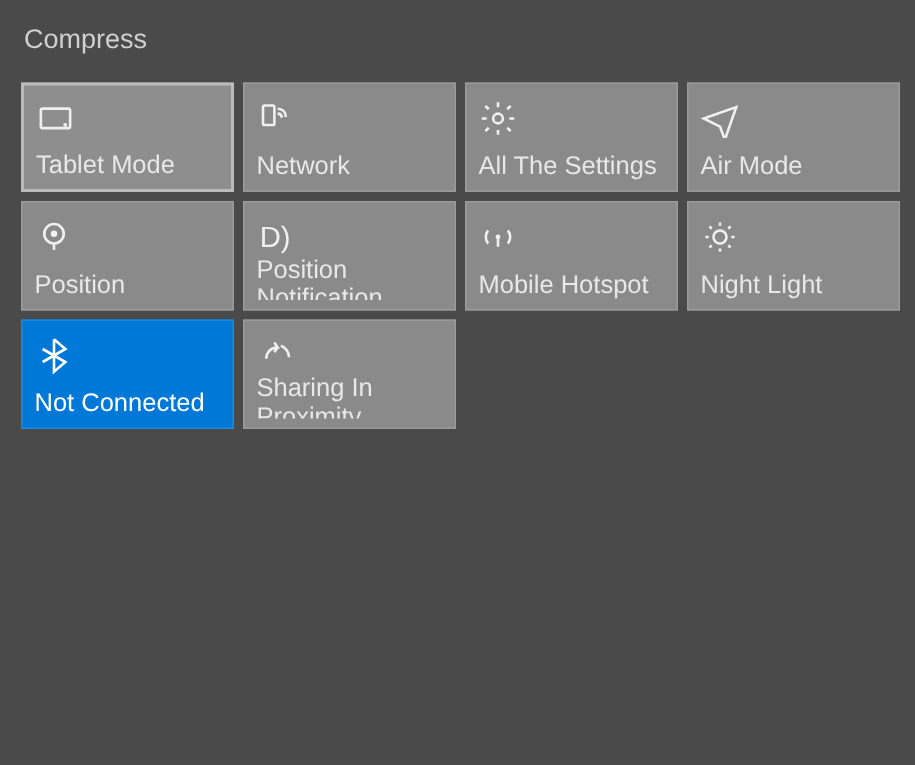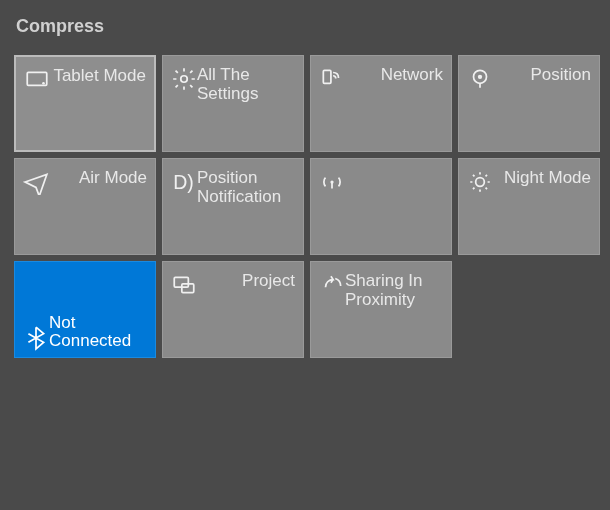--- a/index.html
+++ b/index.html
@@ -16,47 +16,46 @@
       overflow: hidden;
     }
     .panel {
       padding: 16px 10px 10px 10px;
     }
     .header {
       font-size: 18px;
       color: #d0d0d0;
       margin-bottom: 18px;
       padding-left: 6px;
-      font-weight: 700;
+      font-weight: 400;
     }
     .grid {
       display: grid;
       grid-template-columns: repeat(4, 142px);
       gap: 6px;
       padding-left: 4px;
     }
     .tile {
-      height: 97px;
+      height: 73px;
       background: #8a8a8a;
       border: 1px solid #9a9a9a;
       position: relative;
       display: flex;
-      flex-direction: row;
+      flex-direction: column;
       justify-content: space-between;
       padding: 10px 8px 6px 8px;
       cursor: pointer;
     }
     .tile.selected {
       border: 2px solid #bbbbbb;
       background: #8e8e8e;
     }
     .tile.active {
       background: #0078d7;
       border: 1px solid #1a8ae0;
-      align-items: flex-end;
     }
     .tile .icon {
       width: 26px;
       height: 26px;
       display: flex;
       align-items: center;
       justify-content: flex-start;
       color: #f0f0f0;
     }
     .tile.active .icon {
@@ -91,106 +90,98 @@
             <rect x="3" y="5" width="18" height="12" rx="1"></rect>
             <circle cx="18" cy="15" r="1.2" fill="currentColor" stroke="none"></circle>
           </svg>
       </span>
       <span class="label">Tablet Mode</span>
     </div>
 
     <div class="tile">
       <span class="icon">
         <svg viewBox="0 0 24 24" width="26" height="26">
-            <circle cx="12" cy="12" r="3"></circle>
-            <path d="M12 2v3M12 19v3M4.2 4.2l2.1 2.1M17.7 17.7l2.1 2.1M2 12h3M19 12h3M4.2 19.8l2.1-2.1M17.7 6.3l2.1-2.1"></path>
-          </svg>
-      </span>
-      <span class="label">All The Settings</span>
-    </div>
-
-    <div class="tile">
-      <span class="icon">
-        <svg viewBox="0 0 24 24" width="26" height="26">
             <rect x="4" y="4" width="7" height="12" rx="1"></rect>
             <path d="M13 6c3 0 5 2 5 5"></path>
             <path d="M13 9c1.5 0 2.5 1 2.5 2.5"></path>
           </svg>
       </span>
       <span class="label">Network</span>
     </div>
 
     <div class="tile">
       <span class="icon">
         <svg viewBox="0 0 24 24" width="26" height="26">
-            <circle cx="12" cy="10" r="6"></circle>
-            <circle cx="12" cy="10" r="2" fill="currentColor" stroke="none"></circle>
-            <path d="M12 16v4"></path>
+            <circle cx="12" cy="12" r="3"></circle>
+            <path d="M12 2v3M12 19v3M4.2 4.2l2.1 2.1M17.7 17.7l2.1 2.1M2 12h3M19 12h3M4.2 19.8l2.1-2.1M17.7 6.3l2.1-2.1"></path>
           </svg>
       </span>
-      <span class="label">Position</span>
+      <span class="label">All The Settings</span>
     </div>
 
     <div class="tile">
       <span class="icon">
         <svg viewBox="0 0 24 24" width="26" height="26">
             <path d="M2 12l20-7-7 20-3-8-10-5z"></path>
           </svg>
       </span>
       <span class="label">Air Mode</span>
+    </div>
+
+    <div class="tile">
+      <span class="icon">
+        <svg viewBox="0 0 24 24" width="26" height="26">
+            <circle cx="12" cy="10" r="6"></circle>
+            <circle cx="12" cy="10" r="2" fill="currentColor" stroke="none"></circle>
+            <path d="M12 16v4"></path>
+          </svg>
+      </span>
+      <span class="label">Position</span>
     </div>
 
     <div class="tile">
       <span class="icon">
         <svg viewBox="0 0 24 24" width="26" height="26">
             <text x="2" y="18" font-size="18" fill="currentColor" stroke="none" font-family="Arial">D)</text>
           </svg>
       </span>
       <span class="label">Position Notification</span>
     </div>
 
     <div class="tile">
       <span class="icon">
         <svg viewBox="0 0 24 24" width="26" height="26">
             <path d="M6 8c-2 2-2 6 0 8M18 8c2 2 2 6 0 8"></path>
             <circle cx="12" cy="12" r="1.5" fill="currentColor" stroke="none"></circle>
             <path d="M12 13v5"></path>
           </svg>
       </span>
+      <span class="label">Mobile Hotspot</span>
     </div>
 
     <div class="tile">
       <span class="icon">
         <svg viewBox="0 0 24 24" width="26" height="26">
             <circle cx="12" cy="12" r="4"></circle>
             <path d="M12 3v2M12 19v2M3 12h2M19 12h2M5.5 5.5l1.4 1.4M17.1 17.1l1.4 1.4M5.5 18.5l1.4-1.4M17.1 6.9l1.4-1.4"></path>
           </svg>
       </span>
-      <span class="label">Night Mode</span>
+      <span class="label">Night Light</span>
     </div>
 
     <div class="tile active">
       <span class="icon">
         <svg viewBox="0 0 24 24" width="26" height="26">
             <path d="M12 2v20l7-6-14-8m0 8l14-8-7-6"></path>
           </svg>
       </span>
       <span class="label">Not Connected</span>
     </div>
 
 
-    <div class="tile">
-      <span class="icon">
-        <svg viewBox="0 0 24 24" width="26" height="26">
-            <rect x="3" y="5" width="13" height="9" rx="1"></rect>
-            <rect x="10" y="11" width="11" height="8" rx="1"></rect>
-          </svg>
-      </span>
-      <span class="label">Project</span>
-    </div>
 
 
     <div class="tile">
       <span class="icon">
         <svg viewBox="0 0 24 24" width="26" height="26">
             <path d="M6 14c0-4 3-7 7-7l-2-3m2 3l-2 3"></path>
             <path d="M15 6c3 1 5 4 5 7"></path>
           </svg>
       </span>
       <span class="label">Sharing In Proximity</span>

